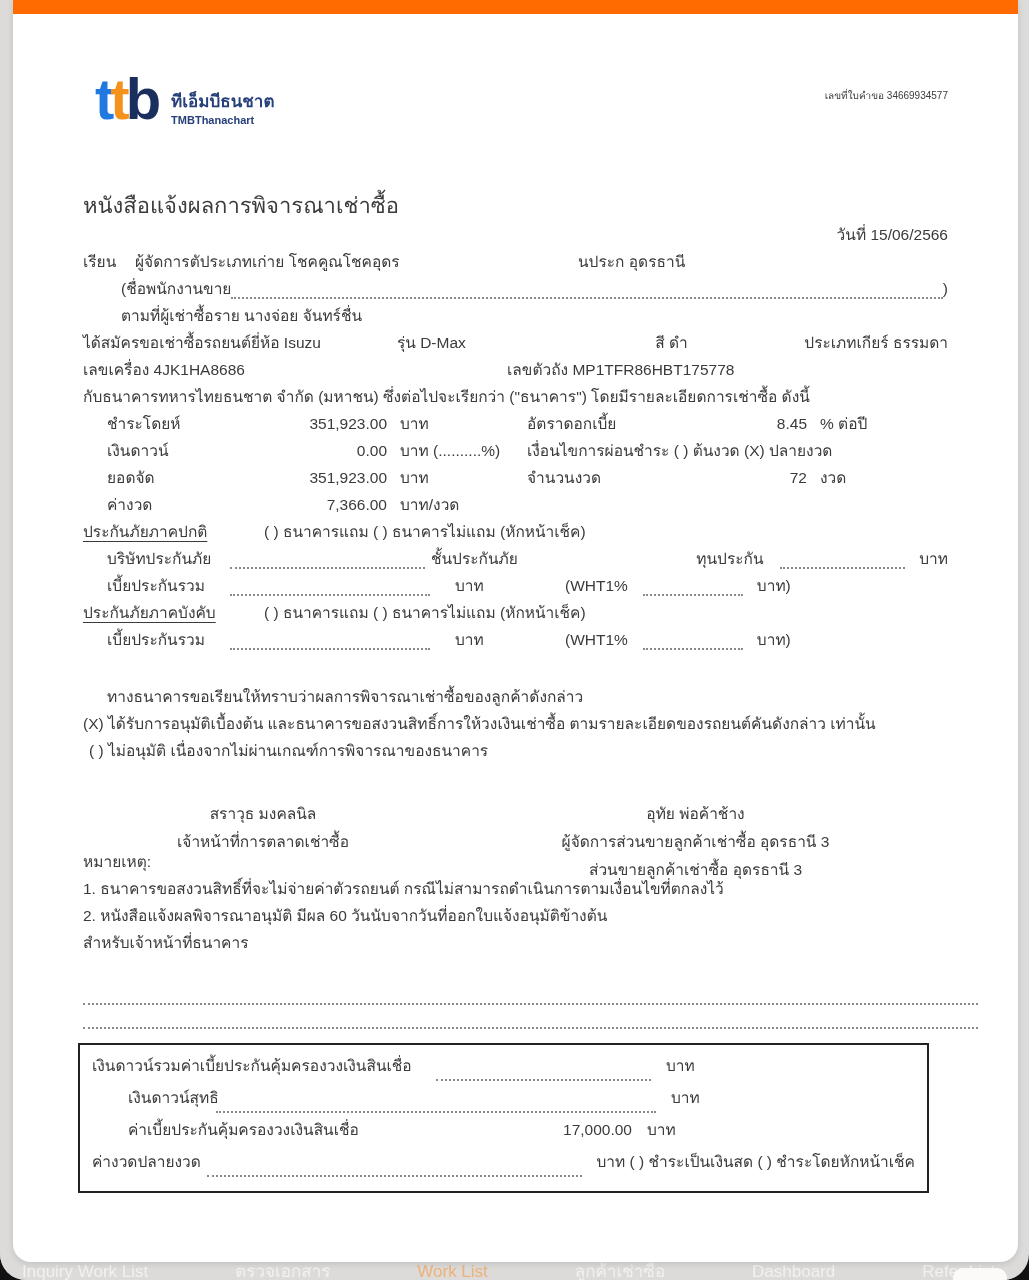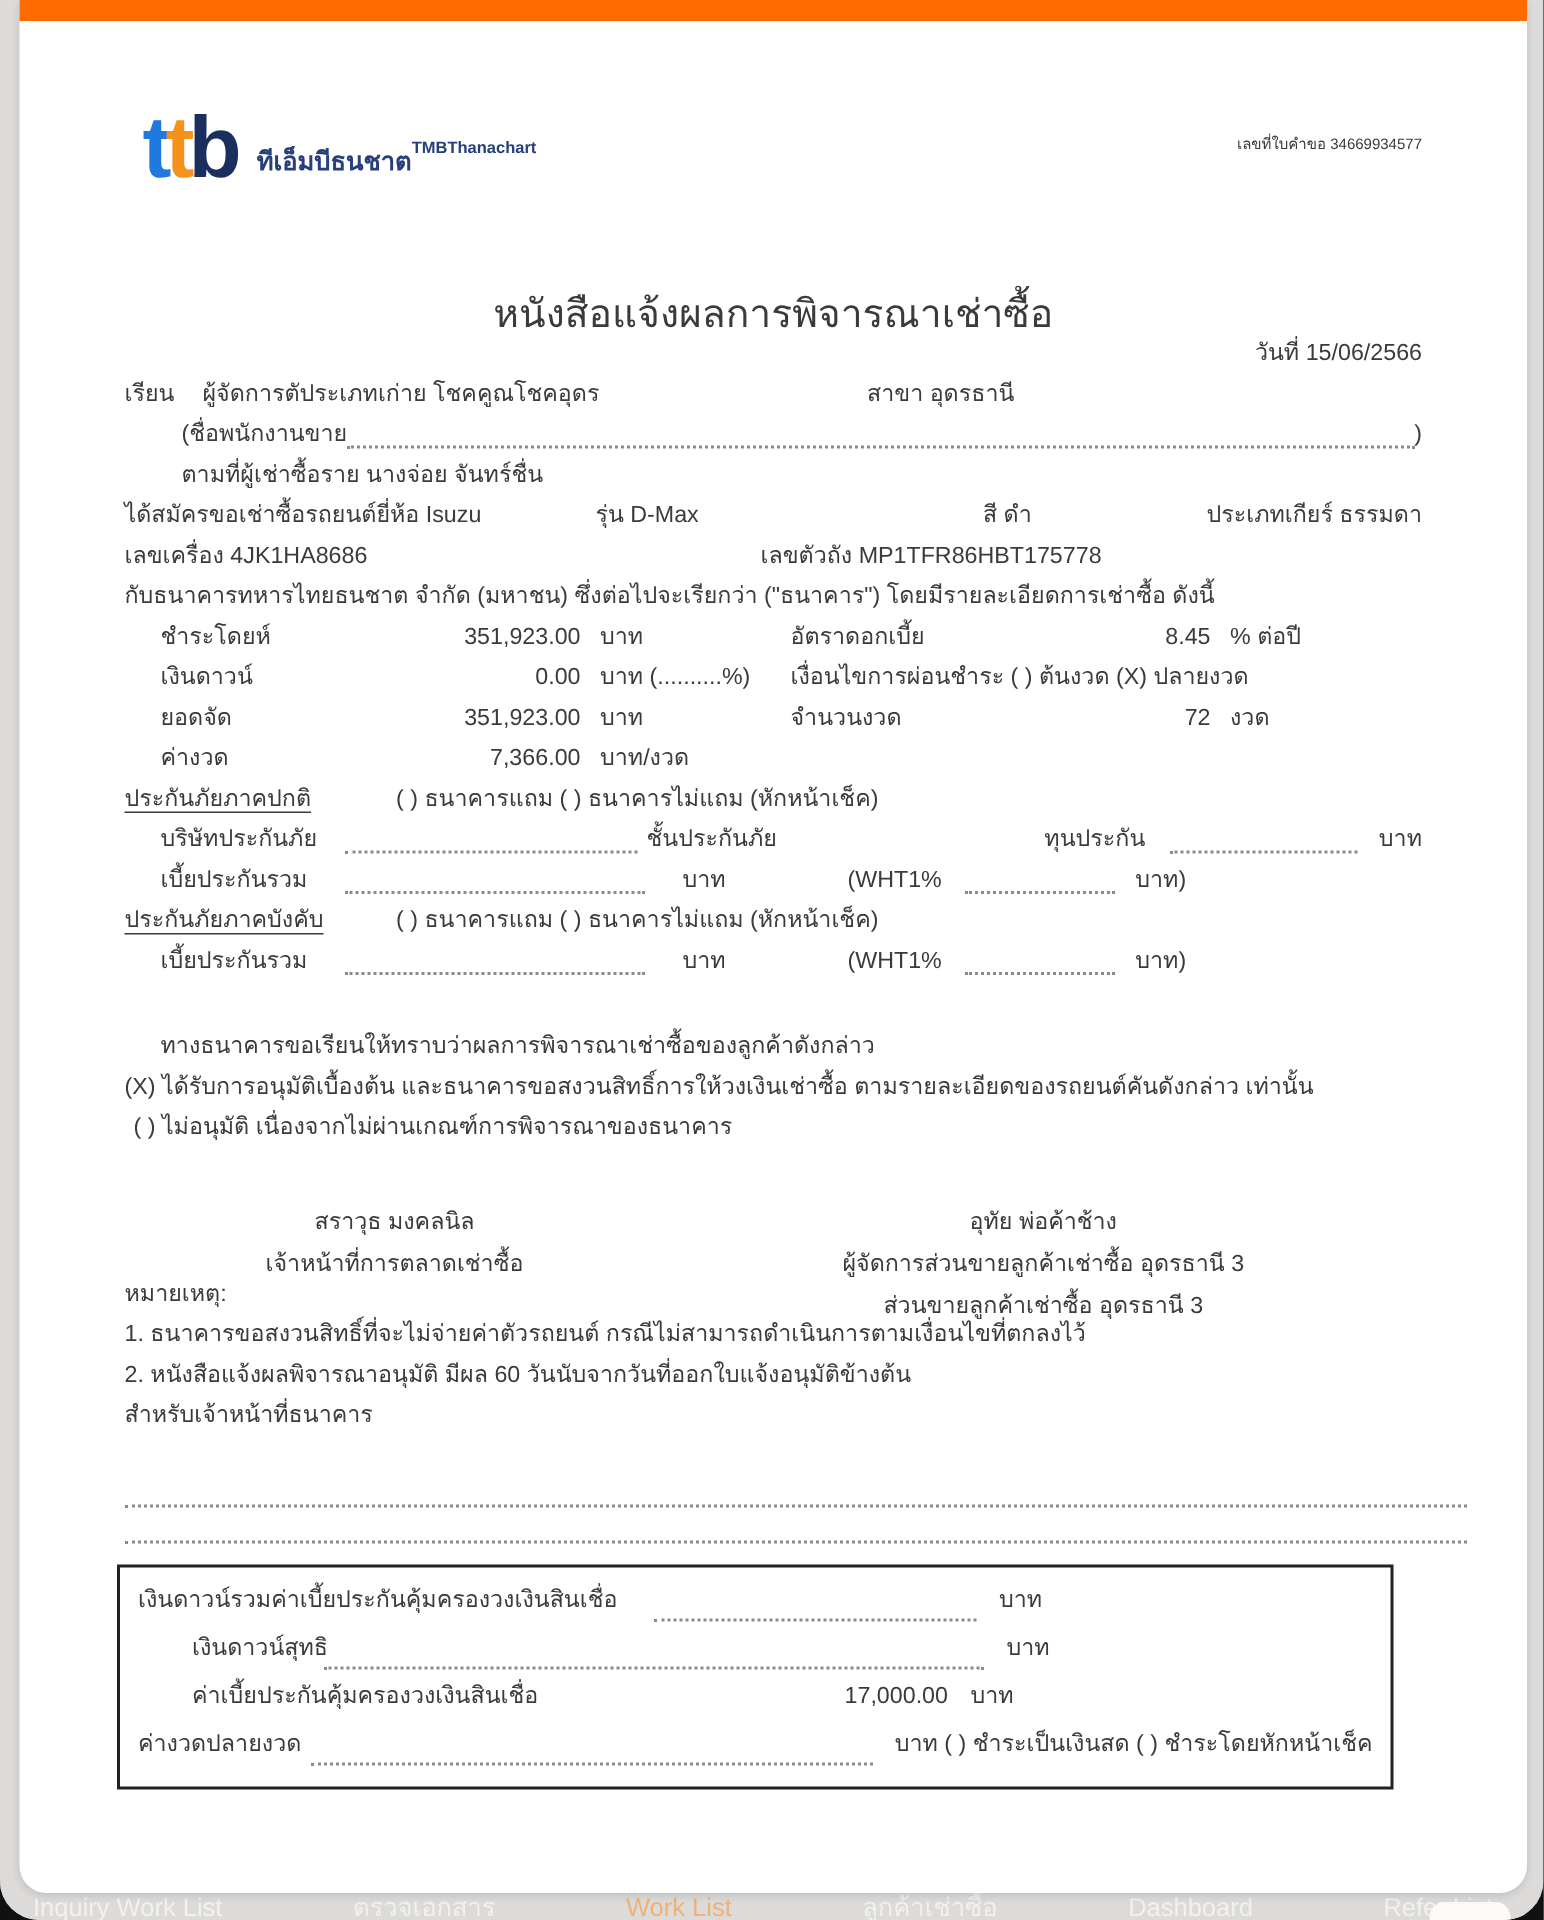--- a/index.html
+++ b/index.html
@@ -24,26 +24,26 @@
   .doc { padding:56px 70px 0 70px; font-size:15.5px; }
 
   .line { display:flex; align-items:baseline; height:27px; white-space:nowrap; }
   .rt { text-align:right; justify-content:flex-end; }
 
   
   .hdr { display:flex; justify-content:space-between; align-items:flex-start; height:88px; }
   .logo { display:flex; align-items:center; gap:14px; padding-left:12px; }
   .ttb { font-size:58px; font-weight:800; letter-spacing:-4px; line-height:58px; }
   .ttb .t1{ color:#2079e0; } .ttb .t2{ color:#f5921e; } .ttb .b1{ color:#1b2f5e; }
-  .logo-names { display:flex; flex-direction:row; padding-top:14px; }
+  .logo-names { display:flex; flex-direction:column; padding-top:14px; }
   .logo-th { color:#27407c; font-weight:700; font-size:17px; }
   .logo-en { color:#27407c; font-weight:700; font-size:11px; }
   .reqno { margin-top:18px; font-size:10px; }
 
-  .title { text-align:center; font-size:26px; margin-top:30px; height:34px;font-family:Liberation Mono, monospace; }
+  .title { text-align:left; font-size:22px; margin-top:30px; height:34px;font-family:Liberation Mono, monospace; }
 
   
   .dots { border-bottom:2px dotted #8a8a8a; align-self:flex-end; margin-bottom:4px; }
 
   .ind1 { padding-left:38px; }  
   .ind2 { padding-left:24px; }  
 
   .to-label { width:52px; }
   .branch { position:absolute; left:495px; }
   .rel { position:relative; }
@@ -114,21 +114,21 @@
       </div>
 
       <div class="title">หนังสือแจ้งผลการพิจารณาเช่าซื้อ</div>
       <div class="line rt">
           <span>วันที่ 15/06/2566</span>
         </div>
 
       <div class="line rel">
         <span class="to-label">เรียน</span>
         <span>ผู้จัดการตัประเภทเก่าย โชคคูณโชคอุดร</span>
-        <span class="branch">สาขา อุดรธานี</span>
+        <span class="branch">นประก อุดรธานี</span>
       </div>
       <div class="line ind1">
         <span>(ชื่อพนักงานขาย</span>
         <span class="dots" style="flex:1"></span>
         <span>)</span>
       </div>
       <div class="line ind1">
           <span>ตามที่ผู้เช่าซื้อราย นางจ่อย จันทร์ชื่น</span>
         </div>
 

